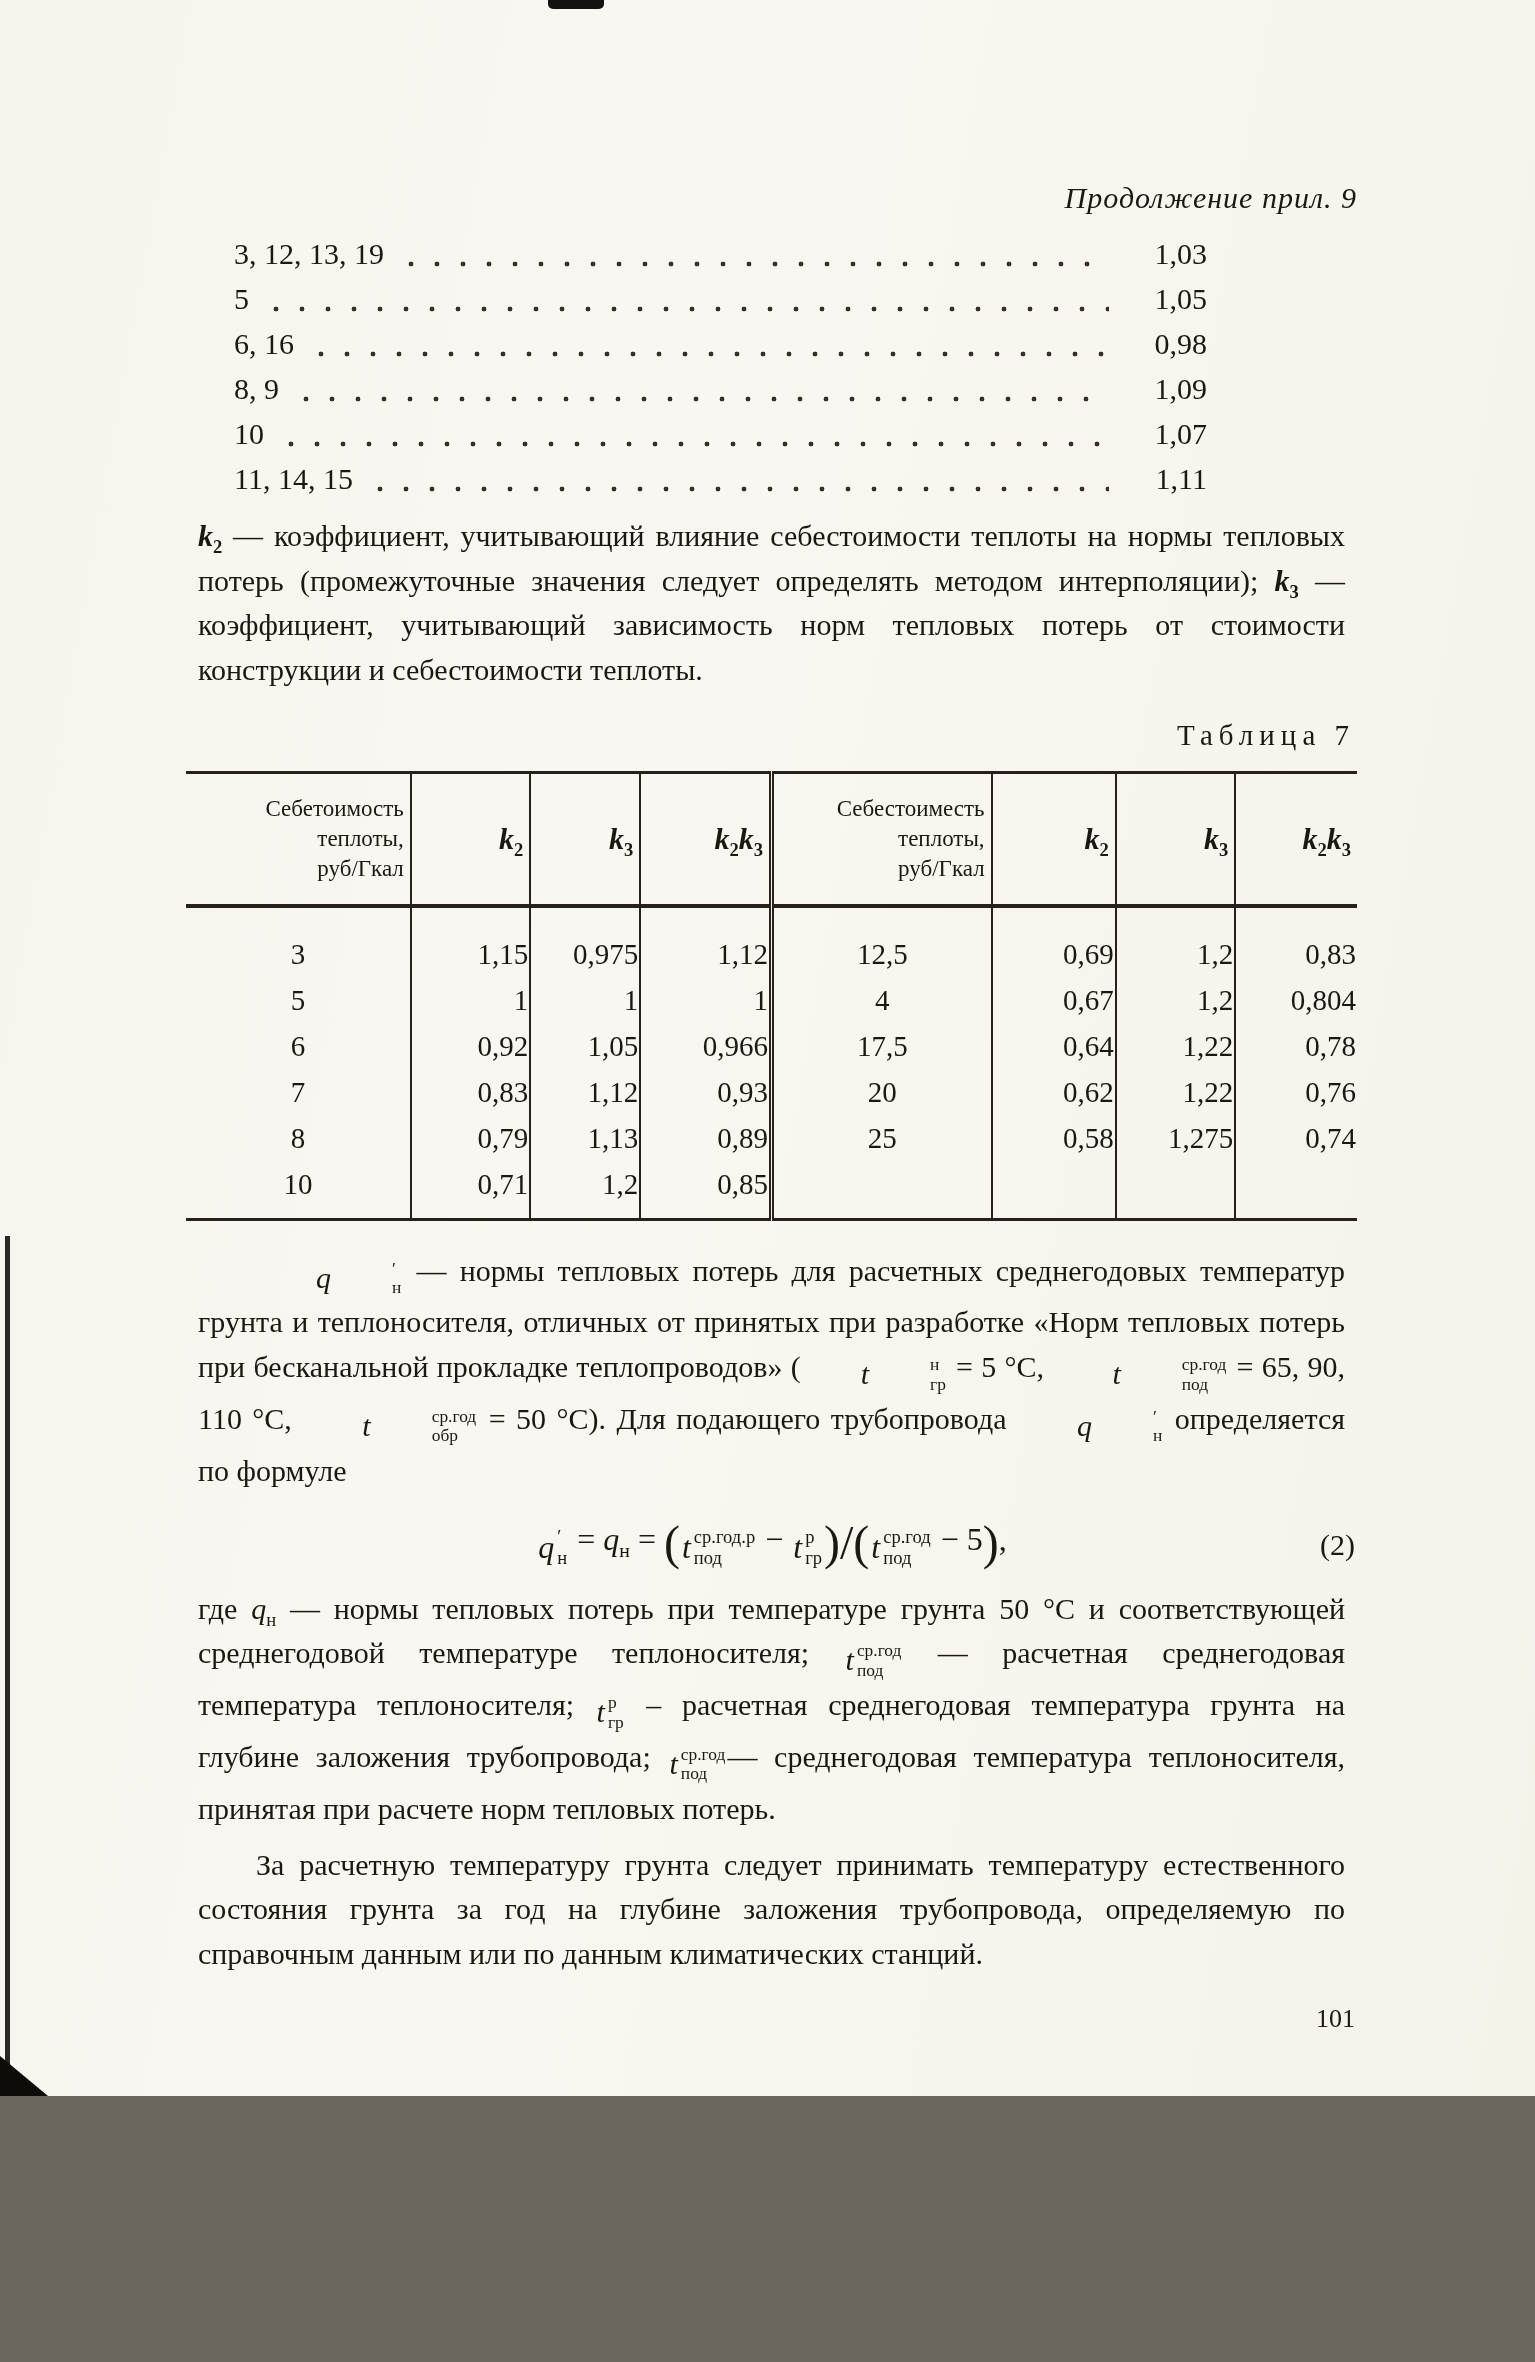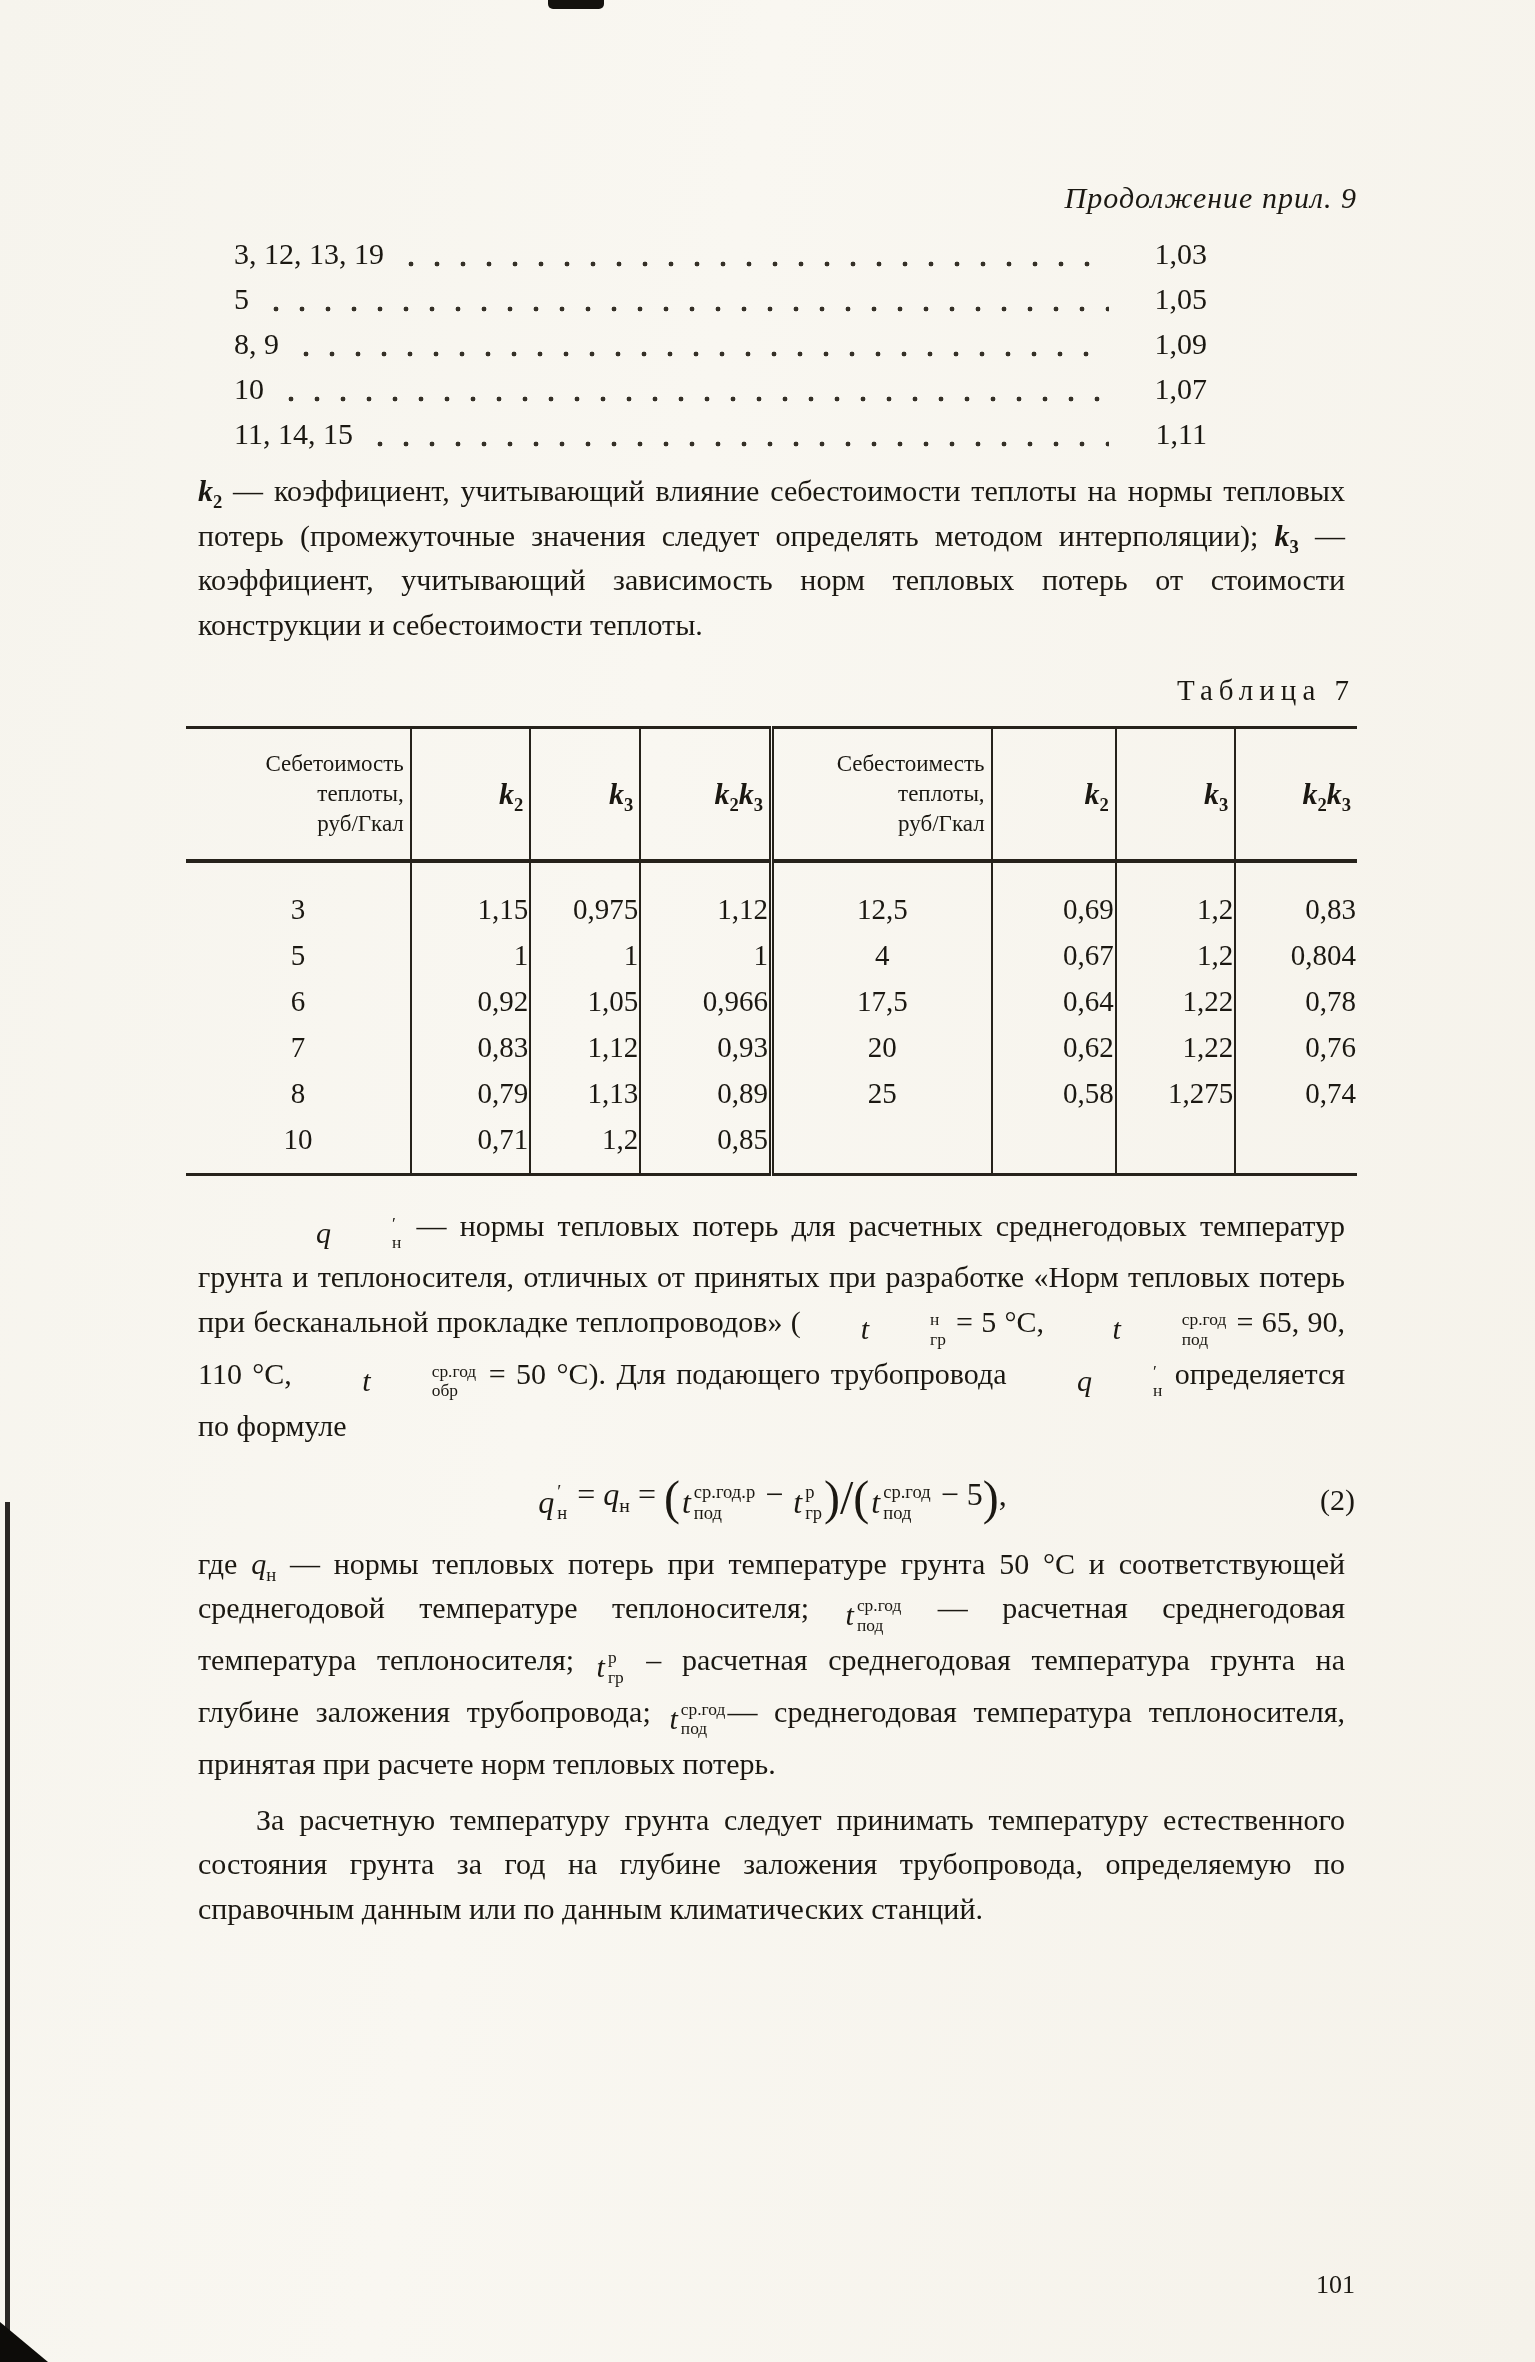--- a/index.html
+++ b/index.html
@@ -1,18 +1,18 @@
 <!DOCTYPE html>
 <html lang="ru"><head>
 <meta charset="utf-8">
 <style>
   html,body{margin:0;padding:0;background:#6b675f;}
   .page{
     position:relative;
-    width:1535px;height:2362px;
+    width:1535px;height:2096px;
     margin:0 auto;
     background:linear-gradient(100deg,#f6f4ed 0%,#f9f7f1 40%,#f5f2ea 100%);
     box-sizing:border-box;
     padding:176px 178px 0 186px;
     overflow:hidden;
     font-family:"Liberation Serif","DejaVu Serif",serif;
     color:#1b1812;
     font-size:30px;
     line-height:1.48;
   }
@@ -76,20 +76,25 @@
         <span class="ldots"></span>
         <span class="lval">1,03</span>
       </div>
 
       <div class="lrow">
         <span>5</span>
         <span class="ldots"></span>
         <span class="lval">1,05</span>
       </div>
 
+      <div class="lrow">
+        <span>6, 16</span>
+        <span class="ldots"></span>
+        <span class="lval">0,98</span>
+      </div>
 
       <div class="lrow">
         <span>8, 9</span>
         <span class="ldots"></span>
         <span class="lval">1,09</span>
       </div>
 
       <div class="lrow">
         <span>10</span>
         <span class="ldots"></span>

